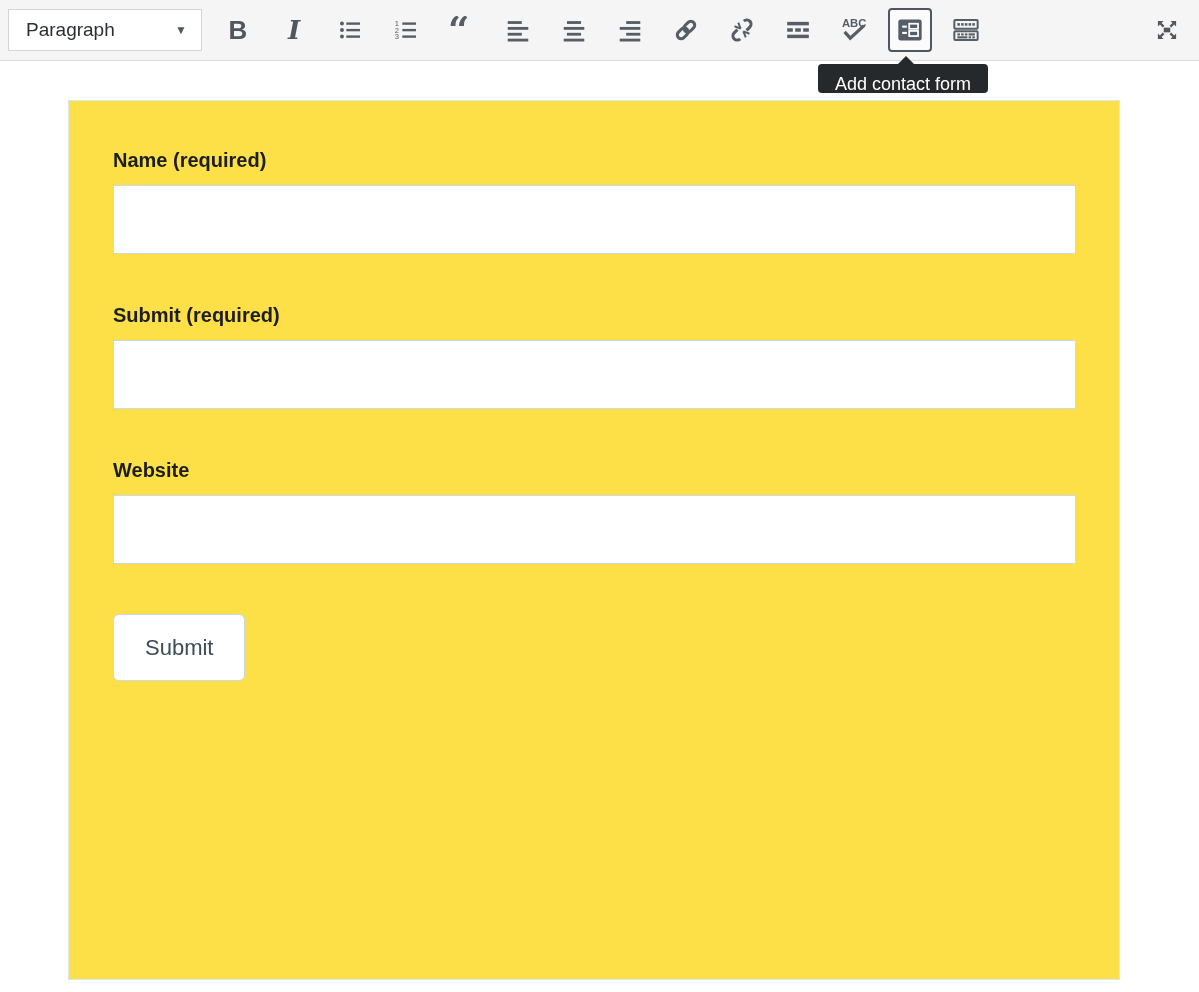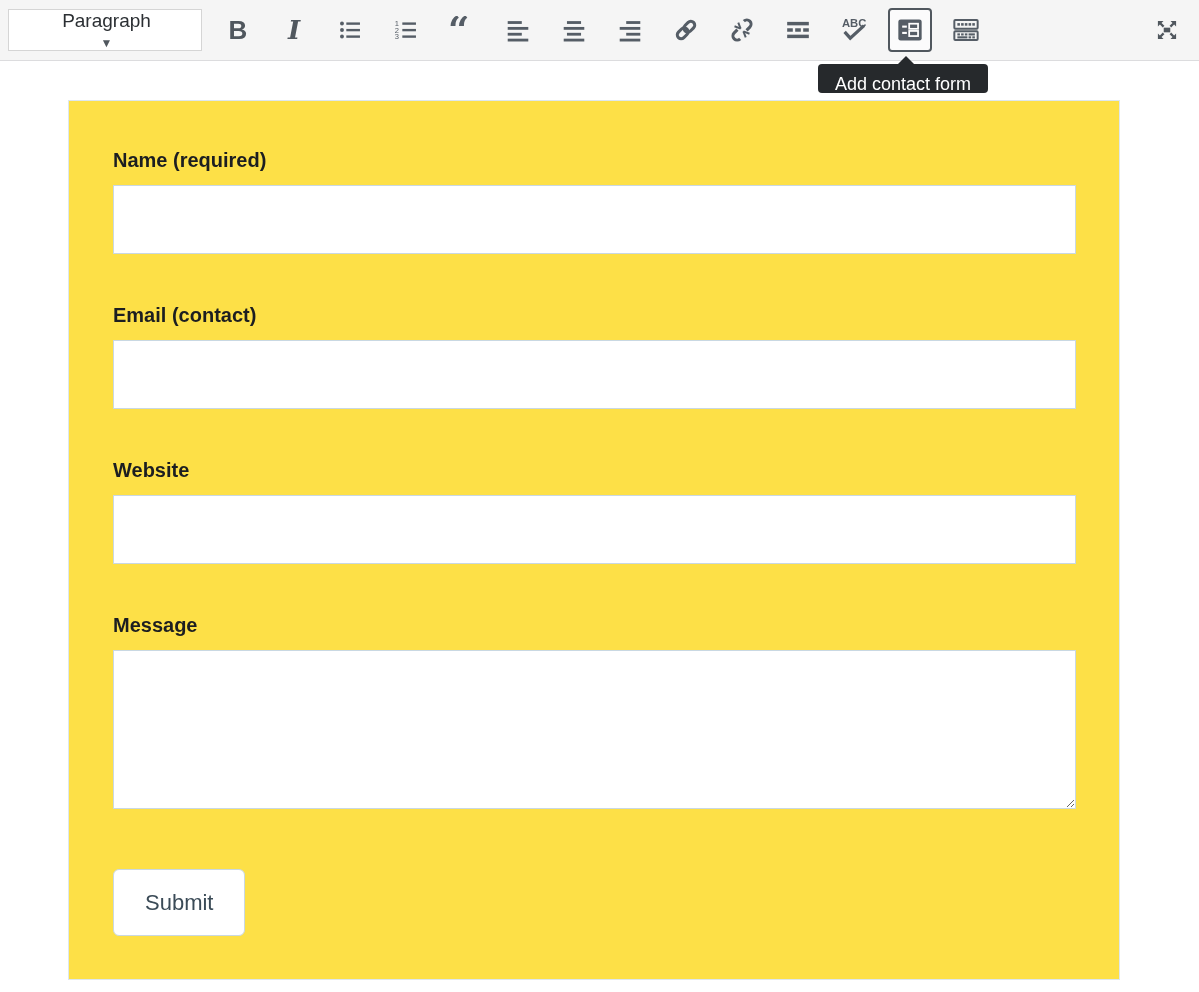--- a/index.html
+++ b/index.html
@@ -23,21 +23,20 @@
   .para-select {
     margin-left: 8px;
     width: 194px; height: 42px;
     background: #ffffff;
     border: 1px solid #d5d5d5;
     box-sizing: border-box;
     display: flex; align-items: center; justify-content: space-between;
     padding: 0 14px 0 17px;
     font-size: 19px; color: #2b2f33;
     cursor: pointer;
-    flex-direction: column;
   }
   .para-caret { font-size: 12px; color: #50575e; }
   .tb {
     width: 40px; height: 42px;
     background: transparent; border: none; padding: 0;
     display: flex; align-items: center; justify-content: center;
     cursor: pointer;
     flex: 0 0 auto;
   }
   .tb svg { display: block; }
@@ -285,28 +284,24 @@
 </div>
 
 <div class="form-card">
 
   <div class="field-group">
     <label class="field-label">Name (required)</label>
     <input class="field-input" type="text" value="" style="">
   </div>
 
   <div class="field-group">
-    <label class="field-label">Email (contact)</label>
+    <label class="field-label">Submit (required)</label>
     <input class="field-input" type="text" value="" style="">
   </div>
 
   <div class="field-group">
     <label class="field-label">Website</label>
     <input class="field-input" type="text" value="" style="">
   </div>
 
-  <div class="field-group textarea-group">
-    <label class="field-label">Message</label>
-    <textarea class="field-textarea" style=""></textarea>
-  </div>
 
   <button class="submit-btn">Submit</button>
 </div>
 
 </body></html>

